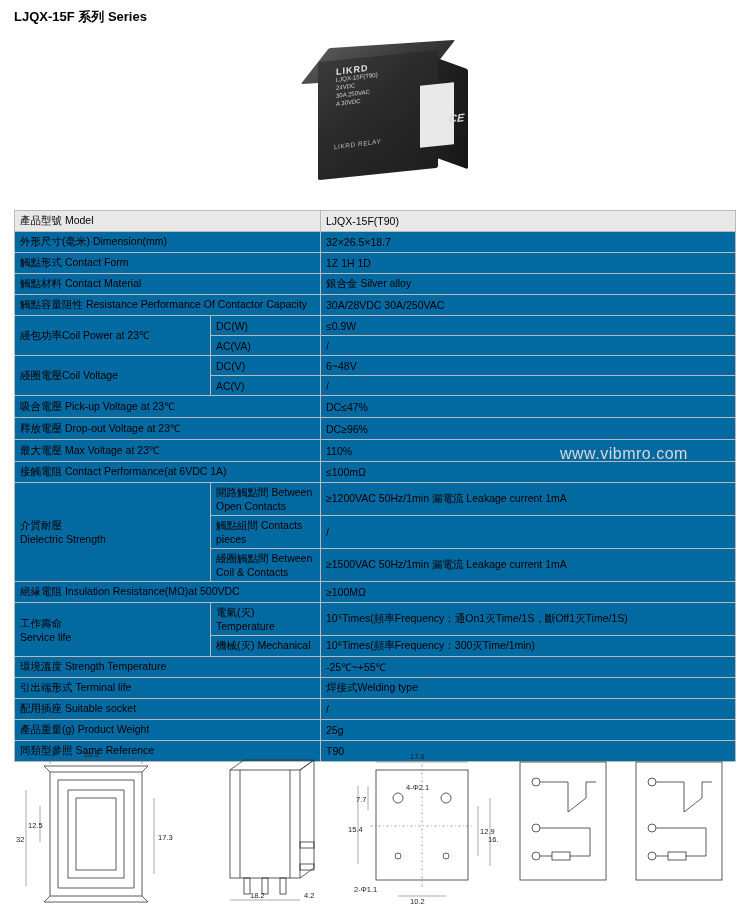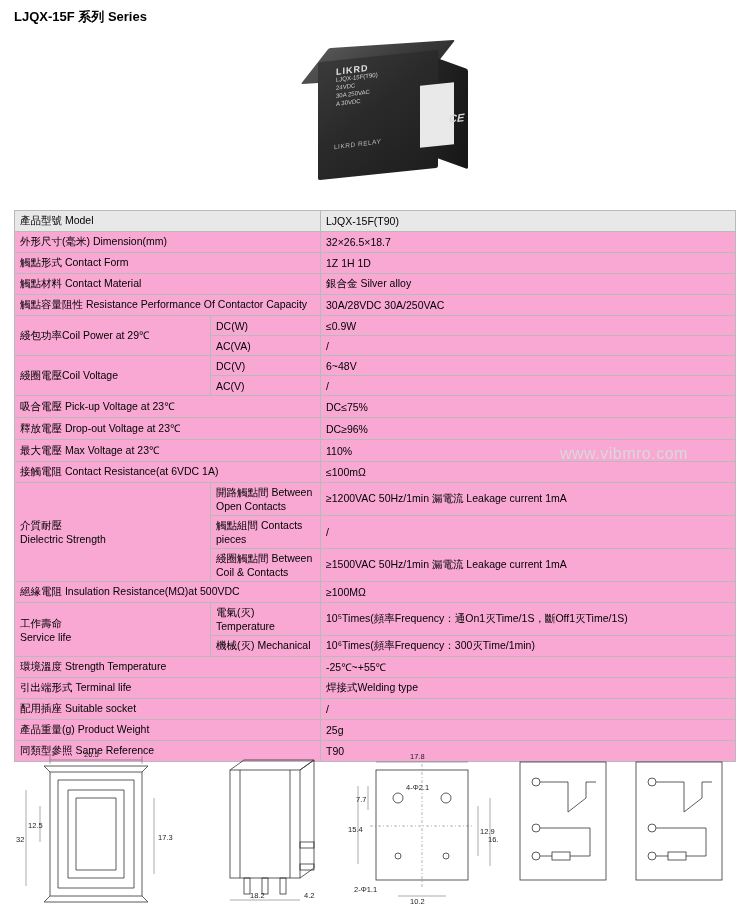--- a/index.html
+++ b/index.html
@@ -73,21 +73,21 @@
     position: absolute; left: 14px; top: 210px;
     width: 722px;
     border-collapse: collapse;
     font-size: 10.5px;
   }
   table.spec td {
     border: 1px solid #b9b9b9;
     padding: 3px 5px;
     height: 20px;
     vertical-align: middle;
-    background: #f9a8d4;
+    background: #0369a1;
   }
   table.spec tr.head td { background: #e8e8e8; }
   td.c1 { width: 196px; }
   td.c2 { width: 110px; }
   td.c3 { }
 
   .watermark {
     position: absolute; left: 560px; top: 445px;
     color: #d9d9d9; font-size: 16px; letter-spacing: .5px;
     pointer-events: none;
@@ -144,51 +144,51 @@
         </tr>
         <tr>
           <td class="c1" colspan="2">觸點材料 Contact Material</td>
           <td class="c3">銀合金 Silver alloy</td>
         </tr>
         <tr>
           <td class="c1" colspan="2">觸點容量阻性 Resistance Performance Of Contactor Capacity</td>
           <td class="c3">30A/28VDC  30A/250VAC</td>
         </tr>
         <tr>
-          <td class="c1" rowspan="2">綫包功率Coil Power at 29℃</td>
+          <td class="c1" rowspan="2">綫包功率Coil Power at 23℃</td>
           <td class="c2">DC(W)</td>
           <td class="c3">≤0.9W</td>
         </tr>
         <tr>
           <td class="c2">AC(VA)</td>
           <td class="c3">/</td>
         </tr>
         <tr>
           <td class="c1" rowspan="2">綫圈電壓Coil Voltage</td>
           <td class="c2">DC(V)</td>
           <td class="c3">6~48V</td>
         </tr>
         <tr>
           <td class="c2">AC(V)</td>
           <td class="c3">/</td>
         </tr>
         <tr>
           <td class="c1" colspan="2">吸合電壓 Pick-up Voltage at 23℃</td>
-          <td class="c3">DC≤75%</td>
+          <td class="c3">DC≤47%</td>
         </tr>
         <tr>
           <td class="c1" colspan="2">釋放電壓 Drop-out Voltage at 23℃</td>
           <td class="c3">DC≥96%</td>
         </tr>
         <tr>
           <td class="c1" colspan="2">最大電壓 Max Voltage at 23℃</td>
           <td class="c3">110%</td>
         </tr>
         <tr>
-          <td class="c1" colspan="2">接觸電阻 Contact Resistance(at 6VDC 1A)</td>
+          <td class="c1" colspan="2">接觸電阻 Contact Performance(at 6VDC 1A)</td>
           <td class="c3">≤100mΩ</td>
         </tr>
         <tr>
           <td class="c1" rowspan="3">介質耐壓<br>Dielectric Strength</td>
           <td class="c2">開路觸點間 Between Open Contacts</td>
           <td class="c3">≥1200VAC  50Hz/1min  漏電流 Leakage current 1mA</td>
         </tr>
         <tr>
           <td class="c2">觸點組間 Contacts pieces</td>
           <td class="c3">/</td>

